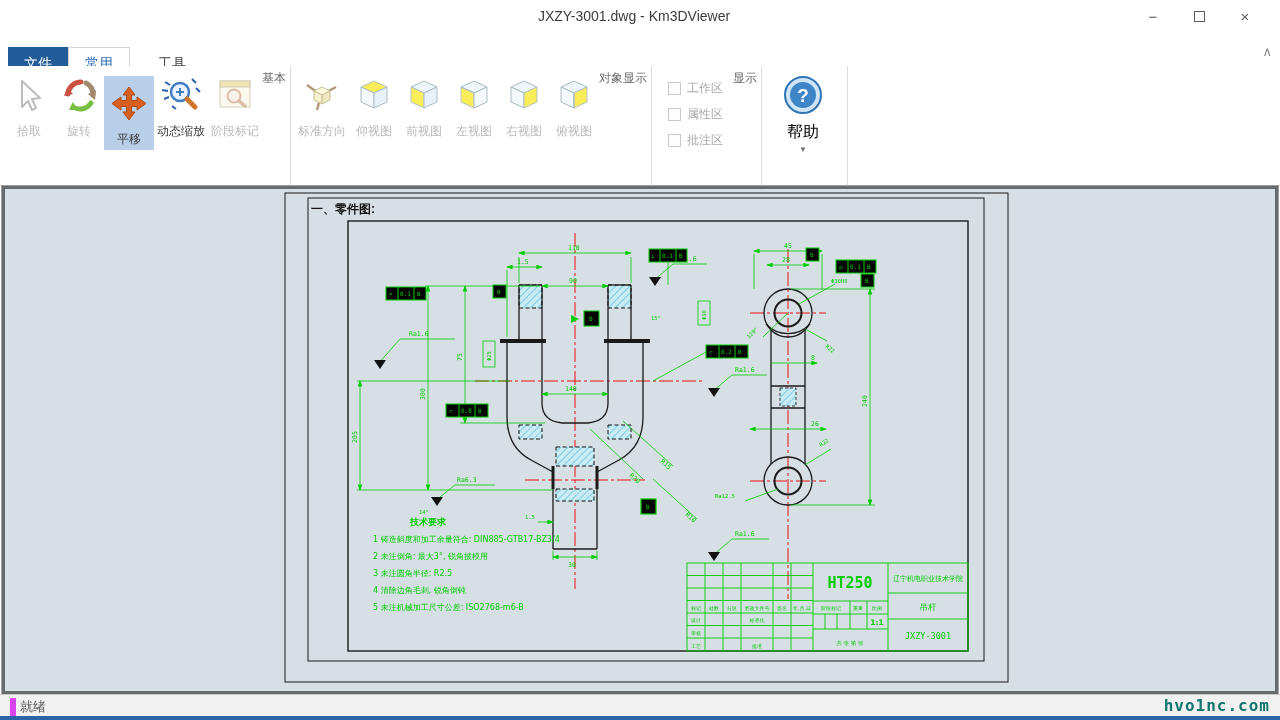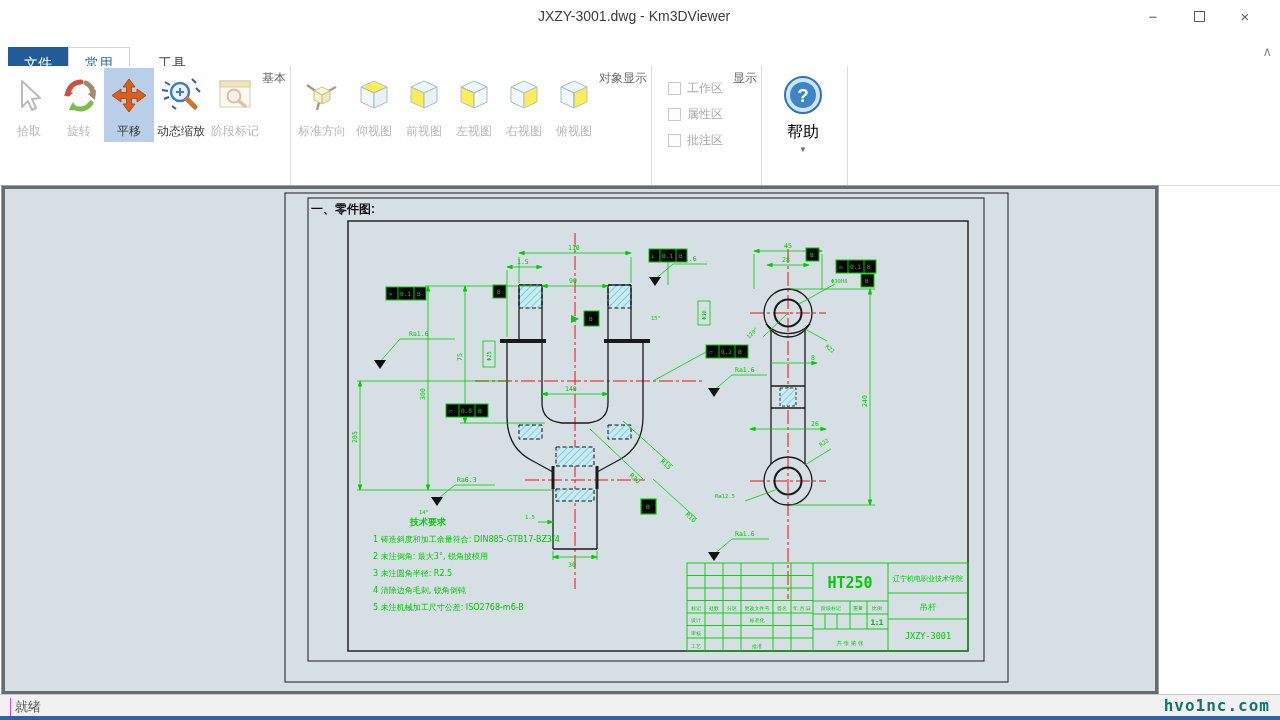--- a/index.html
+++ b/index.html
@@ -23,34 +23,34 @@
   .ribbon { position:absolute; left:0; top:66px; width:1280px; height:120px; background:#fff;
     border-bottom:1px solid #d9d9db; display:flex; }
   .rgroup { display:flex; flex-direction:row; border-right:1px solid #dcdcde; padding:2px 4px 0 4px; }
   .rbuttons { display:flex; flex:1; align-items:flex-start; }
   .rlabel { text-align:center; font-size:12px; color:#6b6b6b; padding:2px 0 4px 0; }
   .rbtn { display:flex; flex-direction:column; align-items:center; padding:4px 3px 2px 3px;
     min-width:48px;text-align:center; }
   .rbtn .ricon { width:44px; height:48px; display:flex; align-items:center; justify-content:center; }
   .rbtn .rtext { font-size:12px; color:#3a3a3a; white-space:nowrap; margin-top:3px; }
   .rbtn.dim .rtext { color:#b9b9b9; }
-  .rbtn.sel { background:#b9cfe9; }
+  .rbtn.sel { background:#b9cfe9;margin-top:8px; }
   .chk-col { display:flex; flex-direction:column; justify-content:flex-start; padding:12px 10px 0 12px; gap:9px; flex:1;}
   .chk-row { display:flex; align-items:center; gap:6px; }
   .chk-box { width:13px; height:13px; border:1px solid #c9c9c9; background:#fdfdfd; }
   .chk-lbl { font-size:12px; color:#a8a8a8; }
   .help-col { display:flex; flex-direction:column; align-items:center; padding:4px 14px 0 14px; }
   .help-arrow { color:#6f6f6f; font-size:8px; margin-top:2px; }
   .ribbon-chevron { position:absolute; right:8px; top:44px; color:#8a8a8a; font-size:13px; }
-  .canvas { position:absolute; left:2px; top:186px; width:1156px; height:508px;
+  .canvas { position:absolute; left:2px; top:186px; width:1276px; height:508px;
     background:#d5dfe4; border:3px solid #656b6e; box-shadow:0 0 0 1px #9aa2a6; }
   .statusbar { position:absolute; left:0; top:694px; width:1280px; height:22px; background:#f1f1f1;
     border-top:1px solid #c9c9c9; }
   .status-text { position:absolute; left:10px; top:3px; font-size:13px; color:#555;
-    border-left:1px solid #d946ef; padding-left:4px; }
+    border-left:6px solid #d946ef; padding-left:4px; }
   .watermark { position:absolute; right:10px; top:1px; font-family:"DejaVu Sans Mono",monospace;
     font-weight:bold; font-size:16px; color:#0f766e; letter-spacing:1px; }
   .bottom-strip { position:absolute; left:0; top:716px; width:1280px; height:4px; background:#2b65a7; }
   svg text { user-select:none; }
   .gt { fill:#00cc00; font-family:"DejaVu Sans Mono",monospace; font-size:6.5px; }
   .gts { fill:#00cc00; font-family:"DejaVu Sans Mono",monospace; font-size:5.5px; }
 </style>
 </head>
 <body>
 

